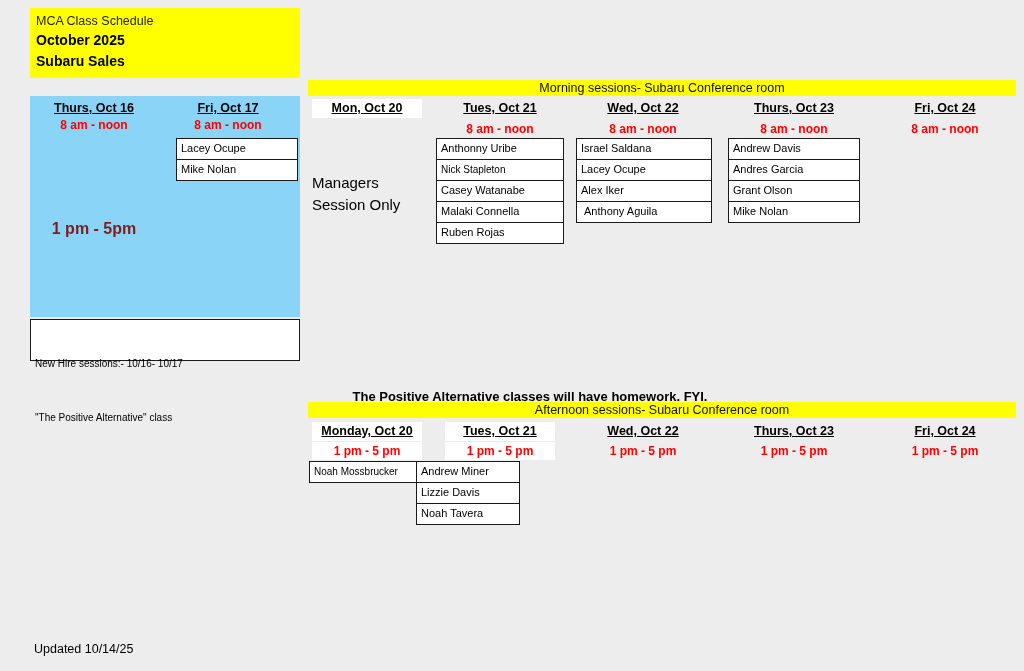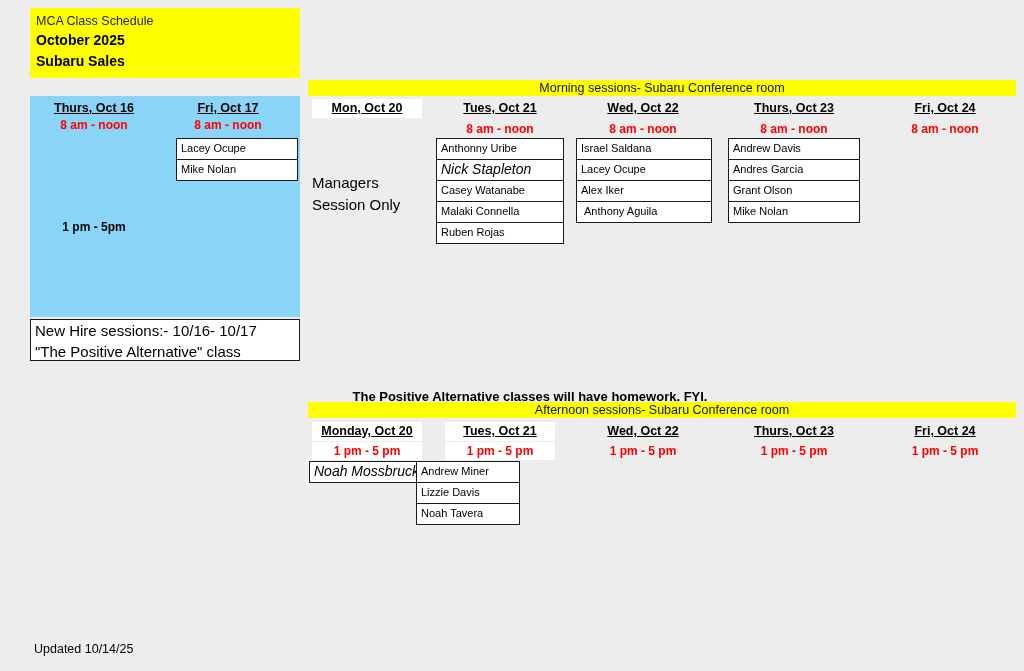--- a/index.html
+++ b/index.html
@@ -83,38 +83,38 @@
     height:20px;
     line-height:19px;
     font-size:11px;
     padding-left:4px;
     border-bottom:1.4px solid #1a1a1a;
     background:#ffffff;
     white-space:nowrap;
     overflow:hidden;
   }
   .namebox .row:last-child{border-bottom:none;}
-  .namebox .row.small{font-size:14px;font-style:italic;}
+  .namebox .row.small{font-size:10px;}
   .namebox .row.indent{padding-left:7px;}
 
   
   #managers-note{
     left:312px;top:172px;width:110px;
     font-size:15px;line-height:22px;
   }
 
   
   #newhire-box{
     left:30px;top:319px;width:270px;height:42px;
     border:1.4px solid #1a1a1a;
     background:#ffffff;
     box-sizing:border-box;
     padding-left:4px;
   }
-  #newhire-box div{font-size:15px;line-height:21px;}
+  #newhire-box div{font-size:10px;line-height:21px;margin-top:33px;}
 
   
   #homework-note{
     left:0px;top:361px;width:1024px;
     text-align:center;
     font-size:13px;font-weight:bold;
   }
   #homework-inner{display:inline-block;margin-left:36px;margin-top:28px;}
 
   
@@ -144,21 +144,21 @@
 <div class="abs dayhead" style="left:164px;top:99px;width:128px;">
   <span class="dname">Fri, Oct 17</span>
   <span class="dtime">8 am - noon</span>
 </div>
 
 <div class="abs namebox" style="left:176px;top:138px;width:122px;">
   <div class="row">Lacey Ocupe</div>
   <div class="row">Mike Nolan</div>
 </div>
 
-<div class="abs" style="left:30px;top:220px;width:128px;text-align:center;color:#000000;font-size:12px;font-weight:bold;">1 pm - 5pm</div>
+<div class="abs" style="left:30px;top:220px;width:128px;text-align:center;color:#7f1d1d;font-size:16px;font-weight:bold;">1 pm - 5pm</div>
 
 <div class="abs headcell white-head" style="left:312px;top:99px;">
   <span>Mon, Oct 20</span>
 </div>
 <div class="abs headcell" style="left:445px;top:99px;">
   <span>Tues, Oct 21</span>
 </div>
 <div class="abs timecell" style="left:445px;top:120px;">8 am - noon</div>
 
 <div class="abs headcell" style="left:588px;top:99px;">

